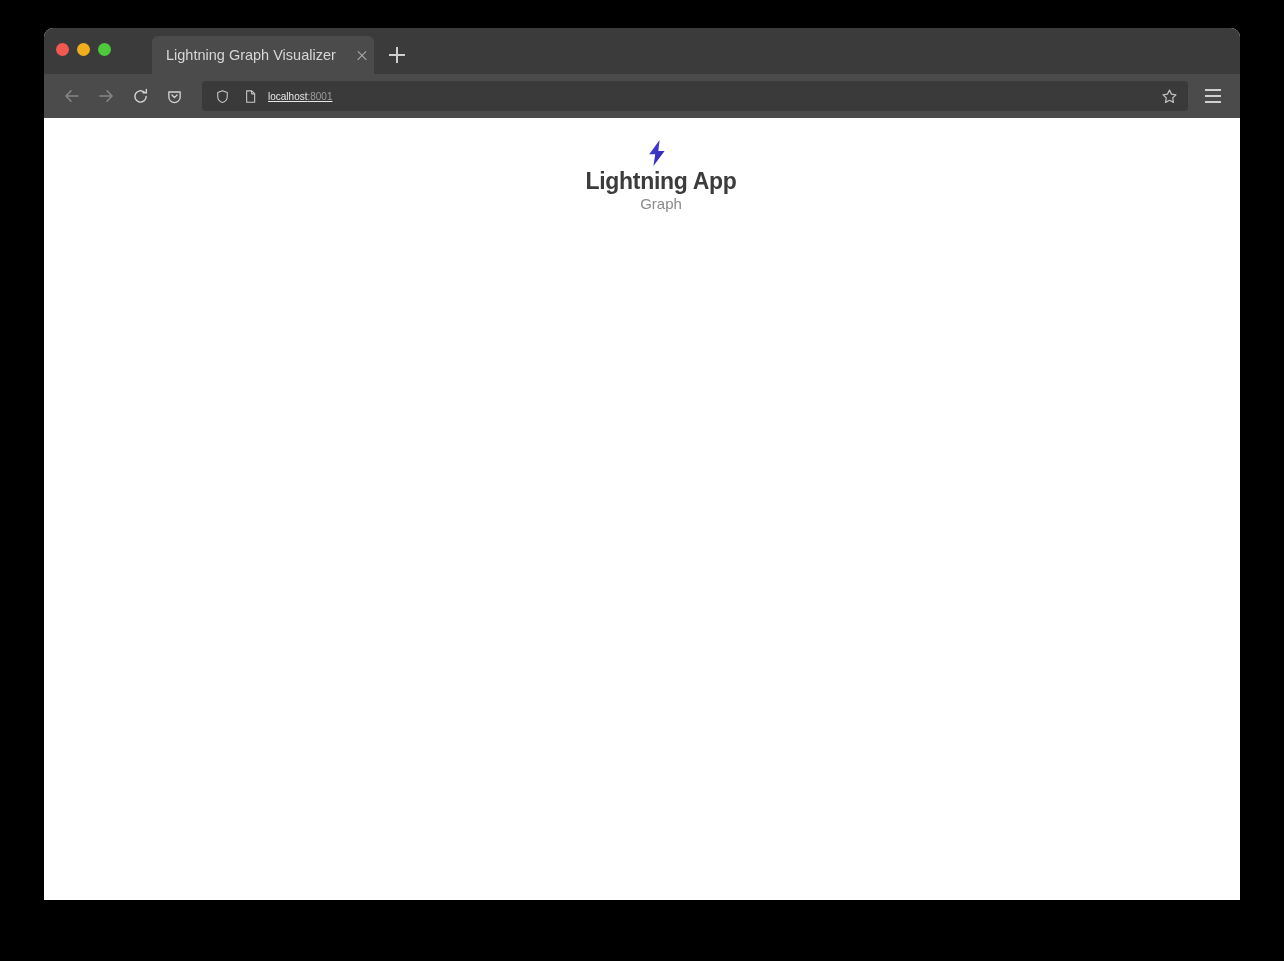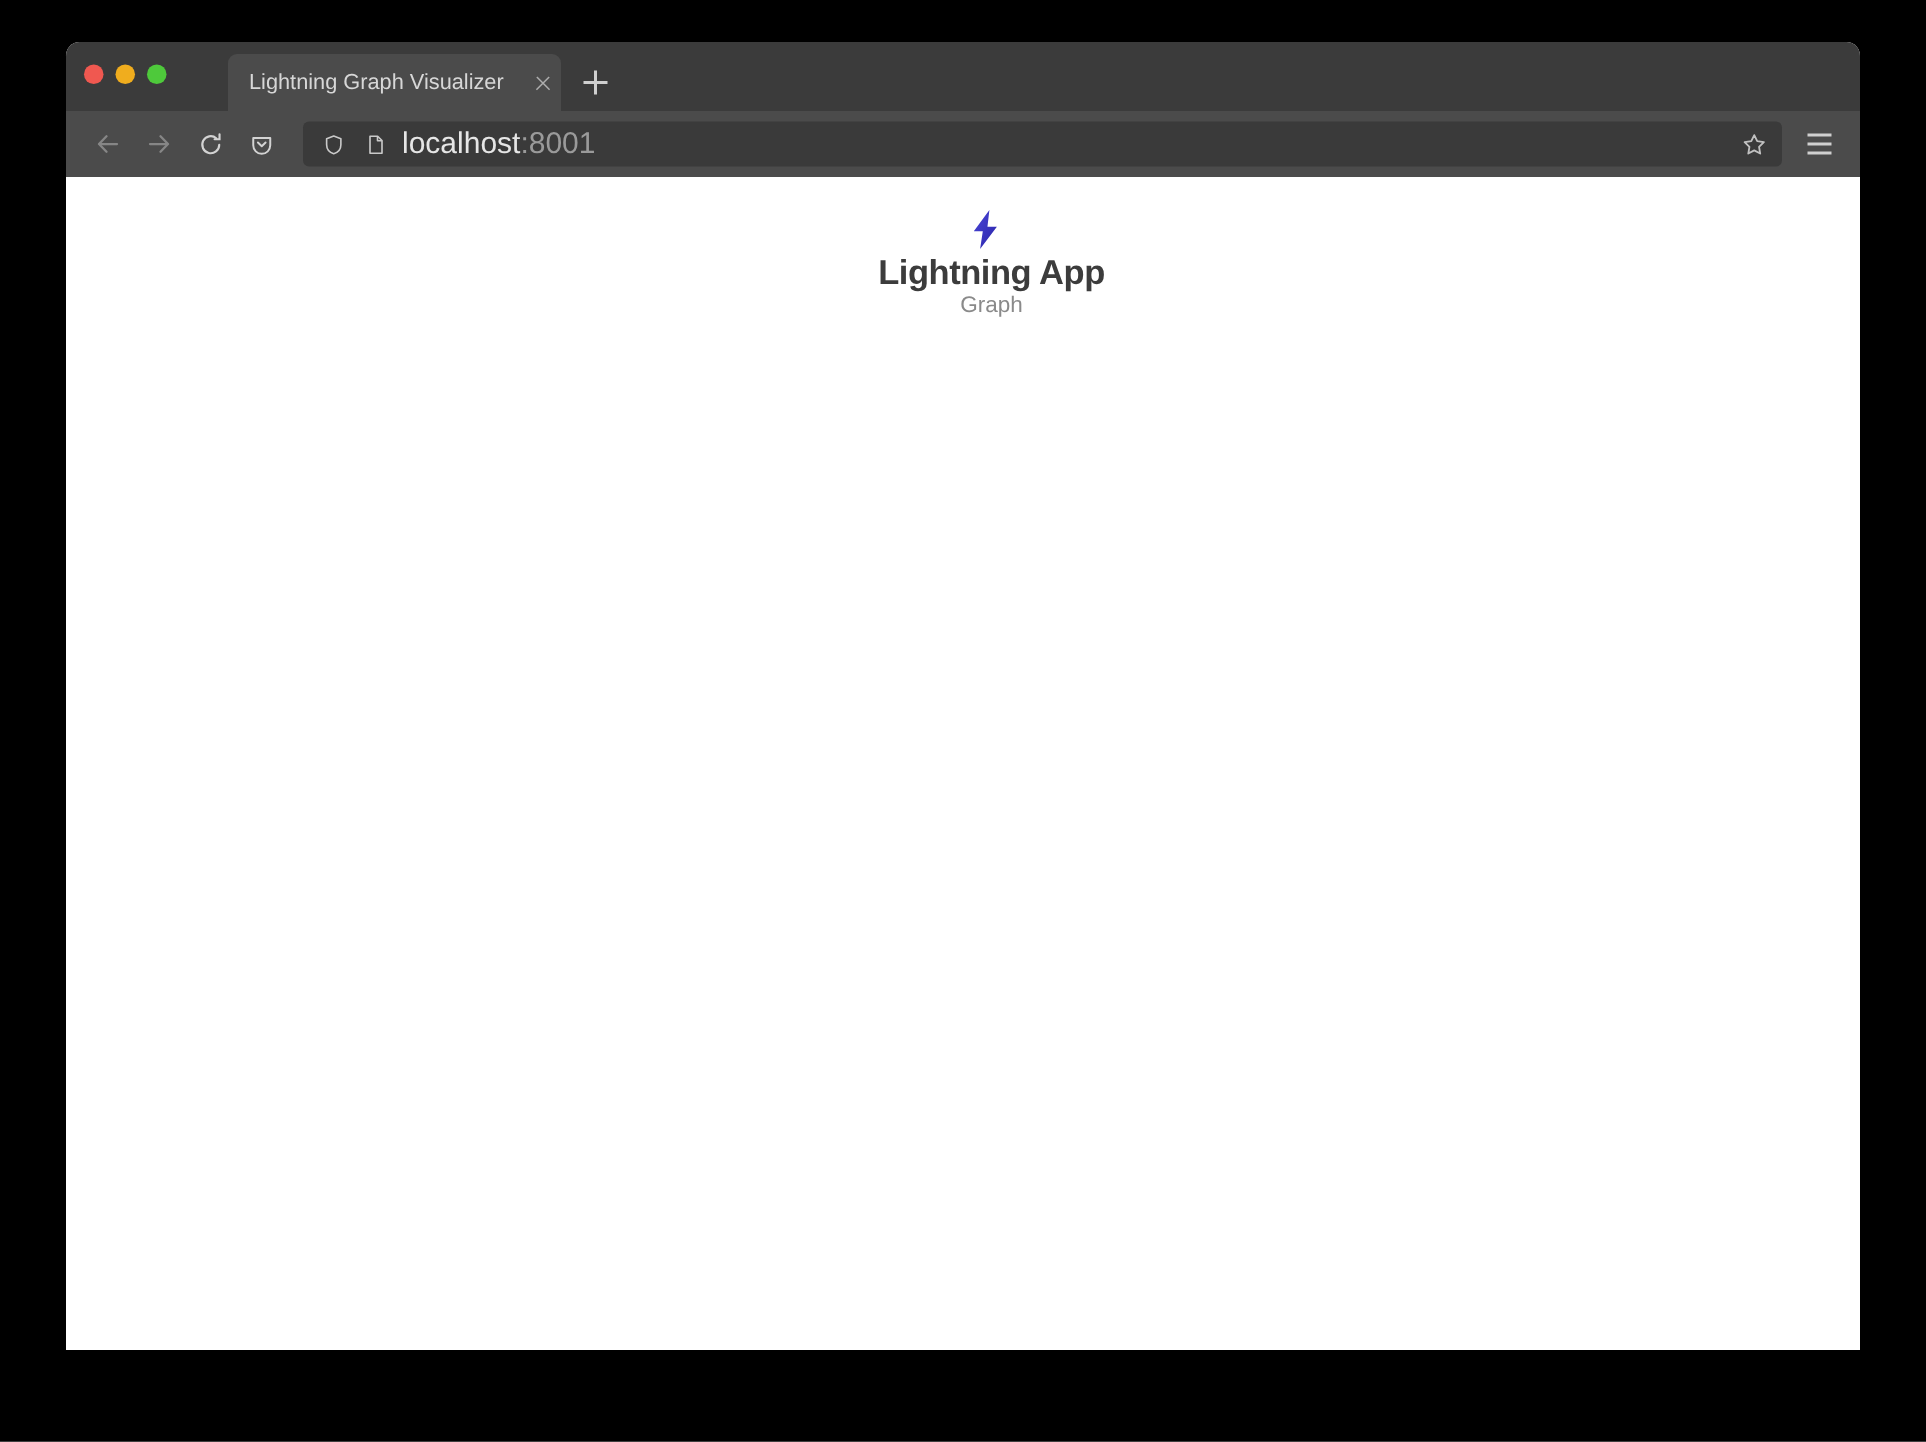--- a/index.html
+++ b/index.html
@@ -138,23 +138,24 @@
     margin: 0 8px 0 10px;
     background: #3a3a3a;
     border-radius: 4px;
     display: flex;
     align-items: center;
     padding: 0 6px 0 10px;
     gap: 8px;
   }
   #url-text {
     flex: 1;
-    font-size: 20px;
+    font-size: 10px;
     color: #e6e6e6;
     white-space: nowrap;
+    text-decoration: underline;
   }
   #url-text .url-port { color: #9a9a9a; }
   #bookmark-star-btn {
     width: 26px; height: 26px;
     display: flex; align-items: center; justify-content: center;
     flex: none;
   }
   #app-menu-btn {
     width: 30px; height: 30px;
     display: flex; flex-direction: column;

